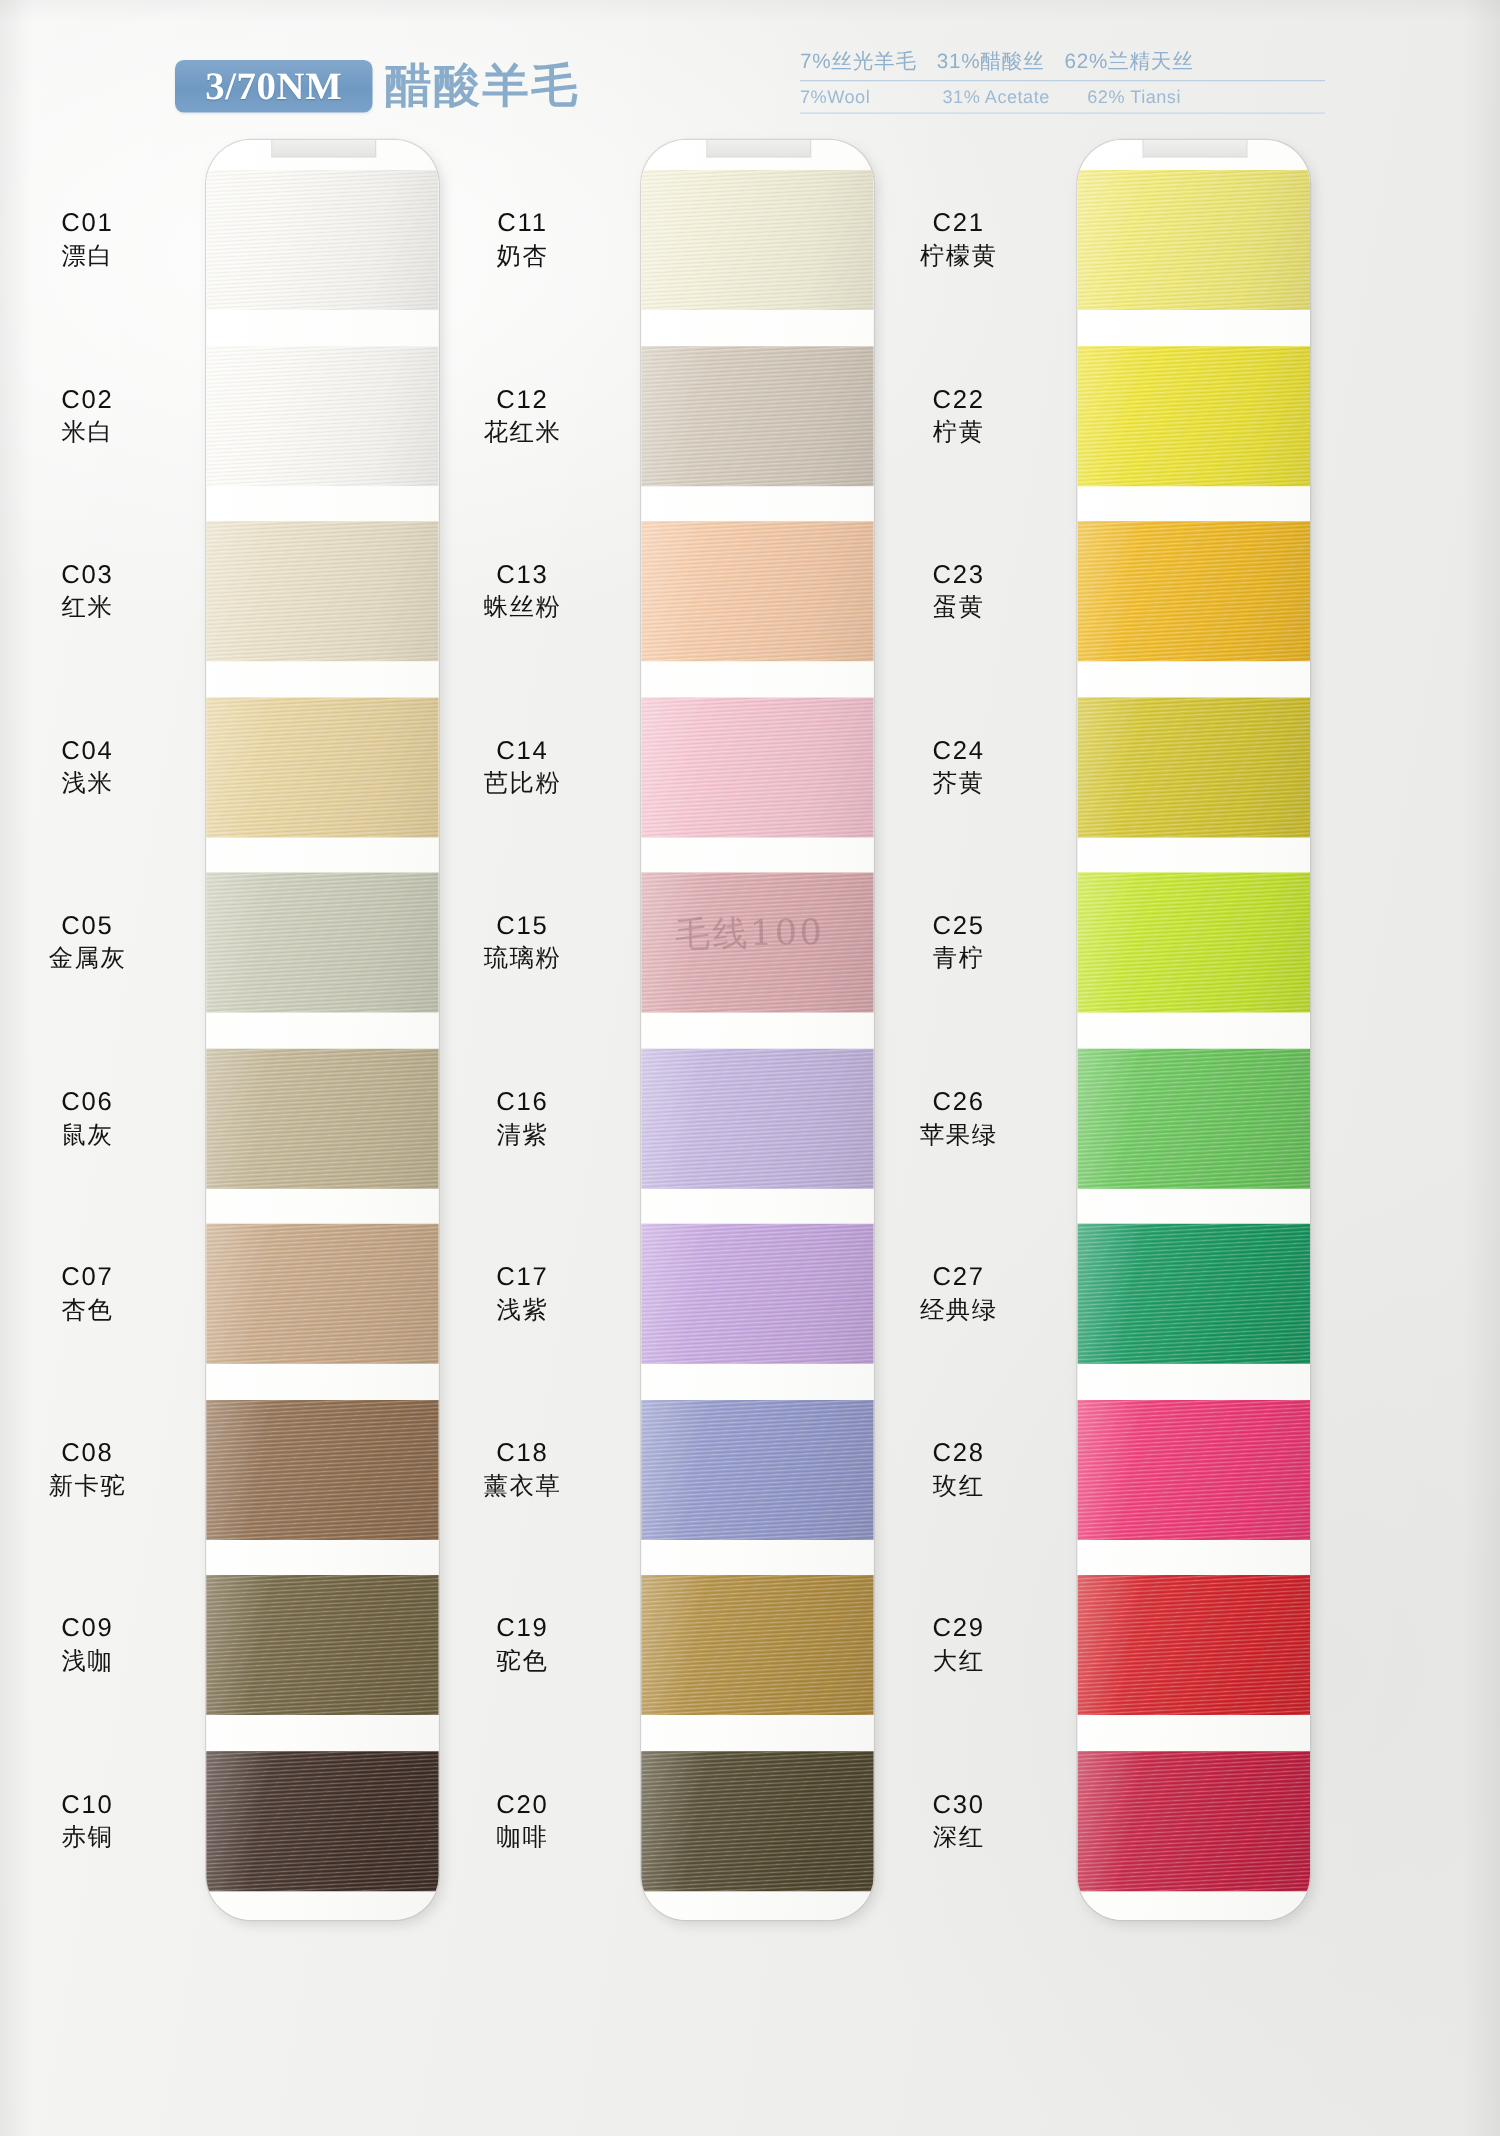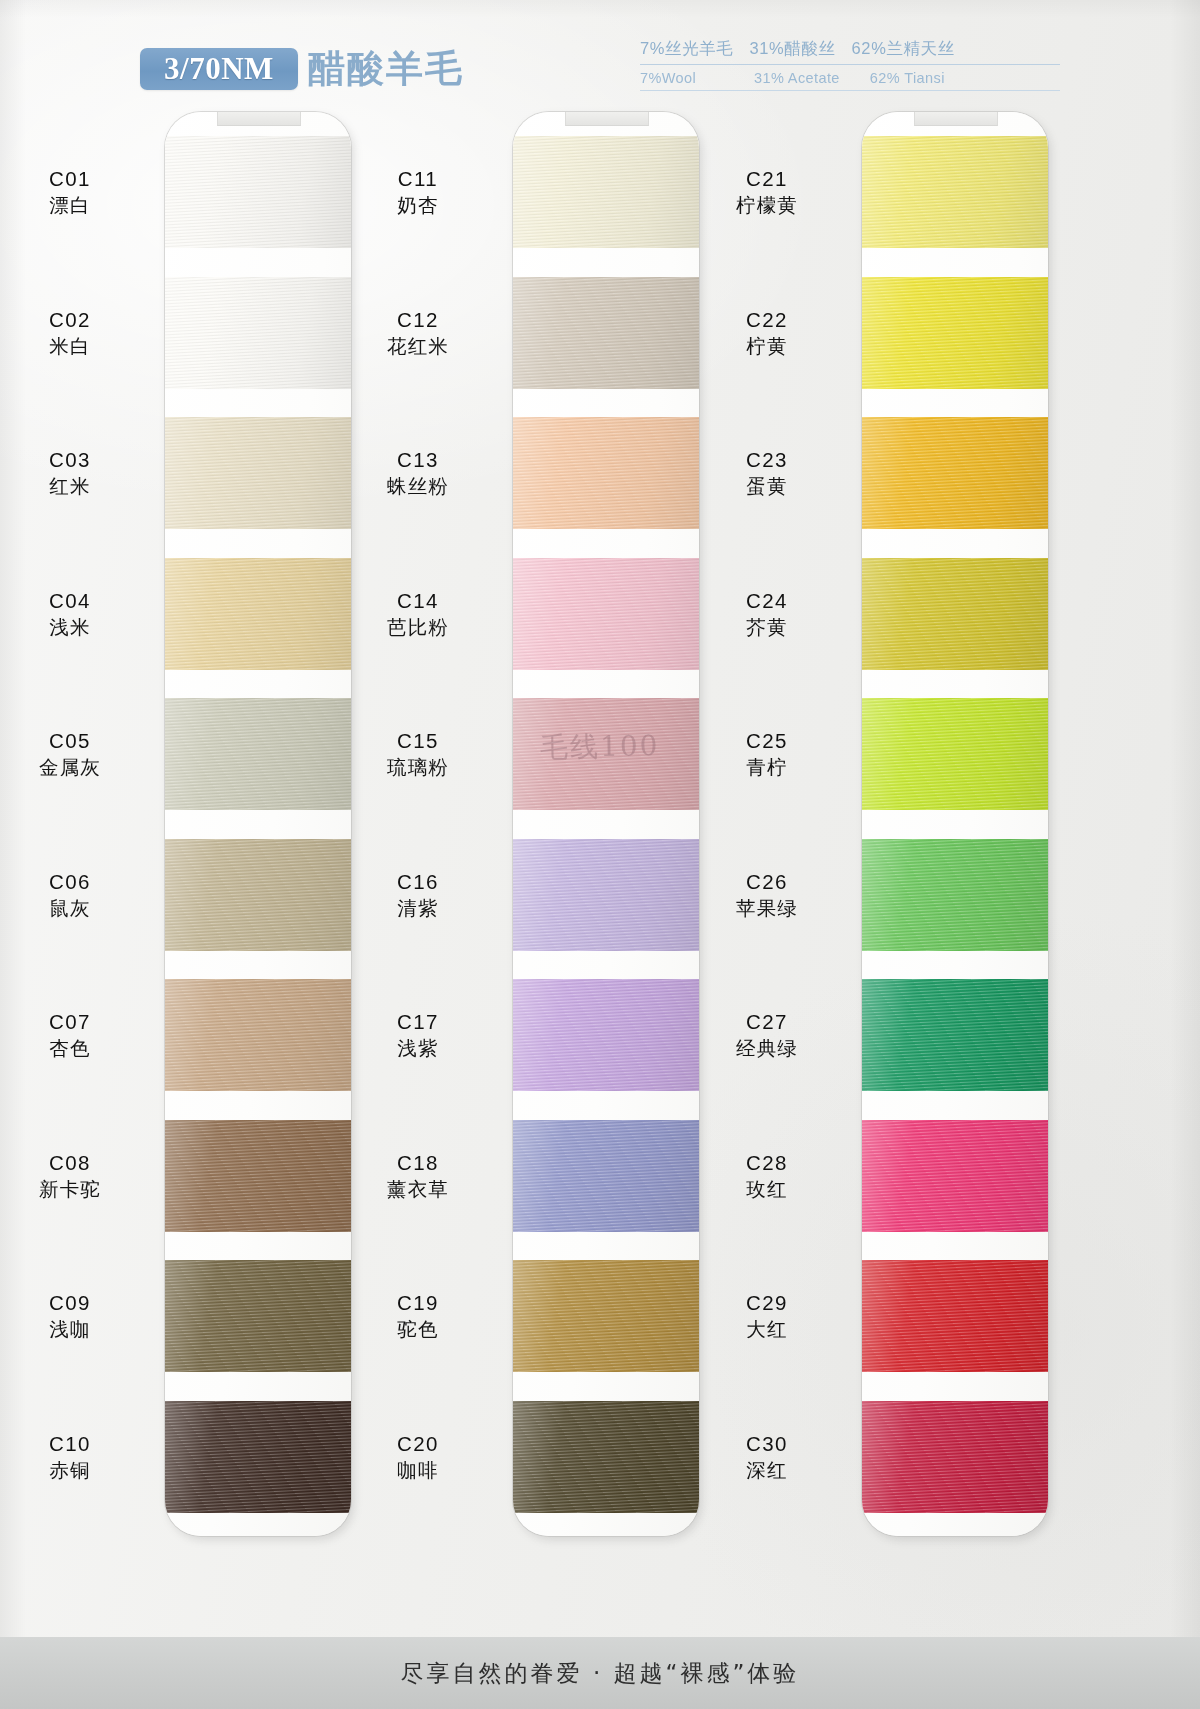--- a/index.html
+++ b/index.html
@@ -511,16 +511,13 @@
       <div class="label label-mid-b" style="top: 1429.5px;">
         <span class="code">C30</span>
         <span class="name">深红</span>
       </div>
     </div>
 
   <div id="watermark">毛线100</div>
 
   <div id="edge-shade"></div>
 
-  <div id="footer">
-    <div id="footer-text">尽享自然的眷爱 · 超越“裸感”体验</div>
-  </div>
 </div>
 
 </body></html>

